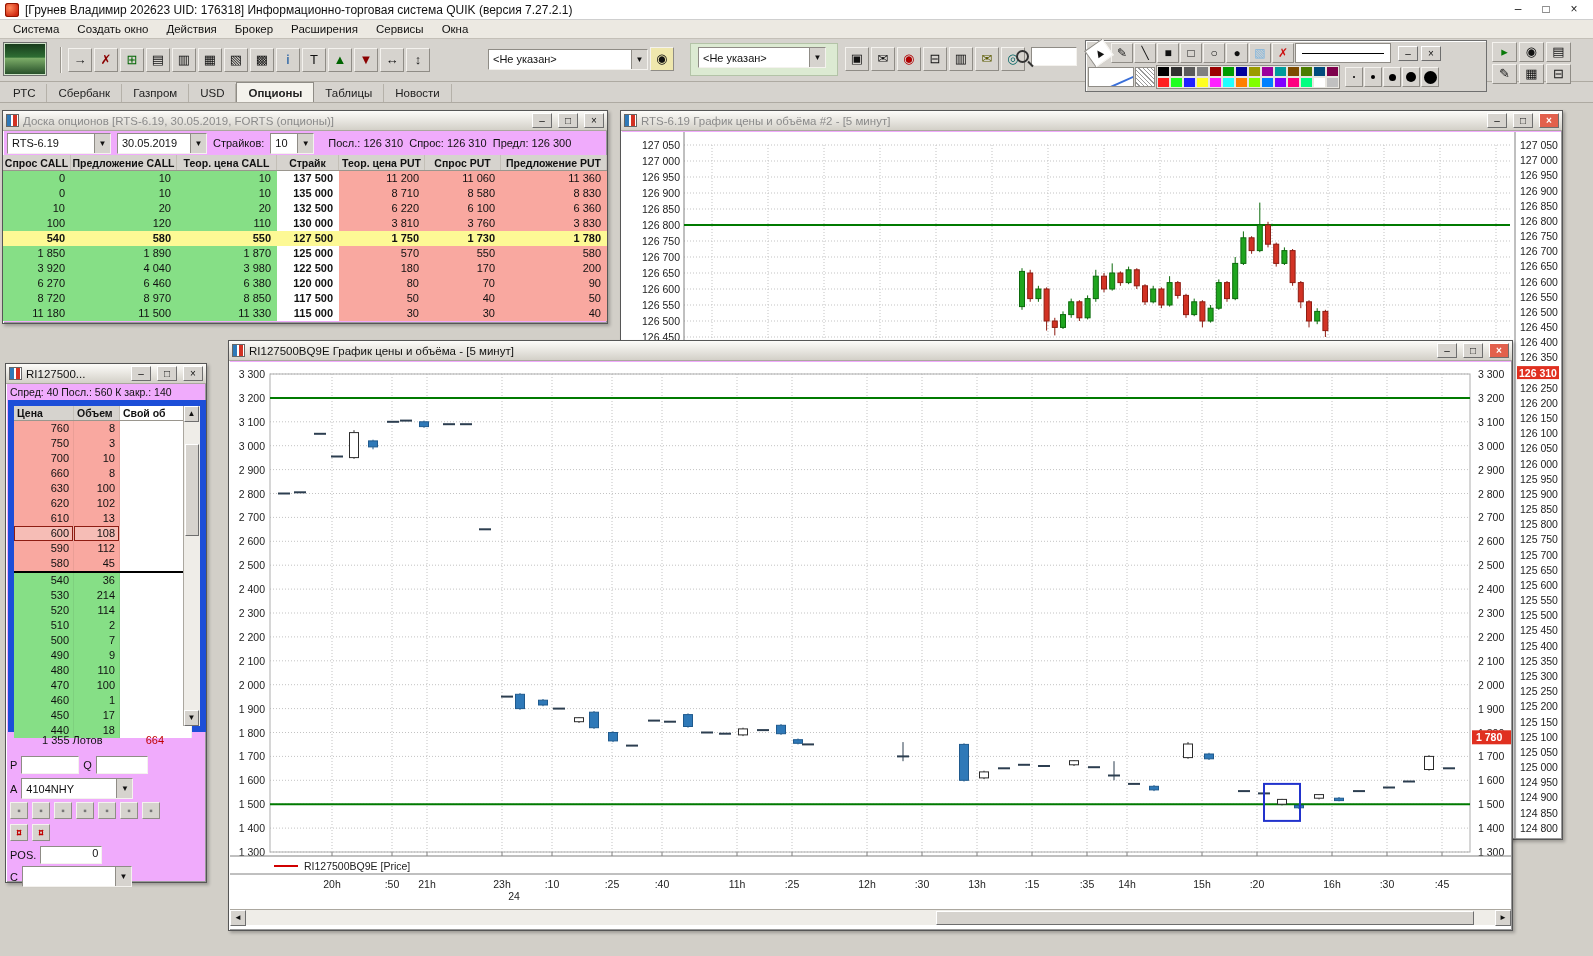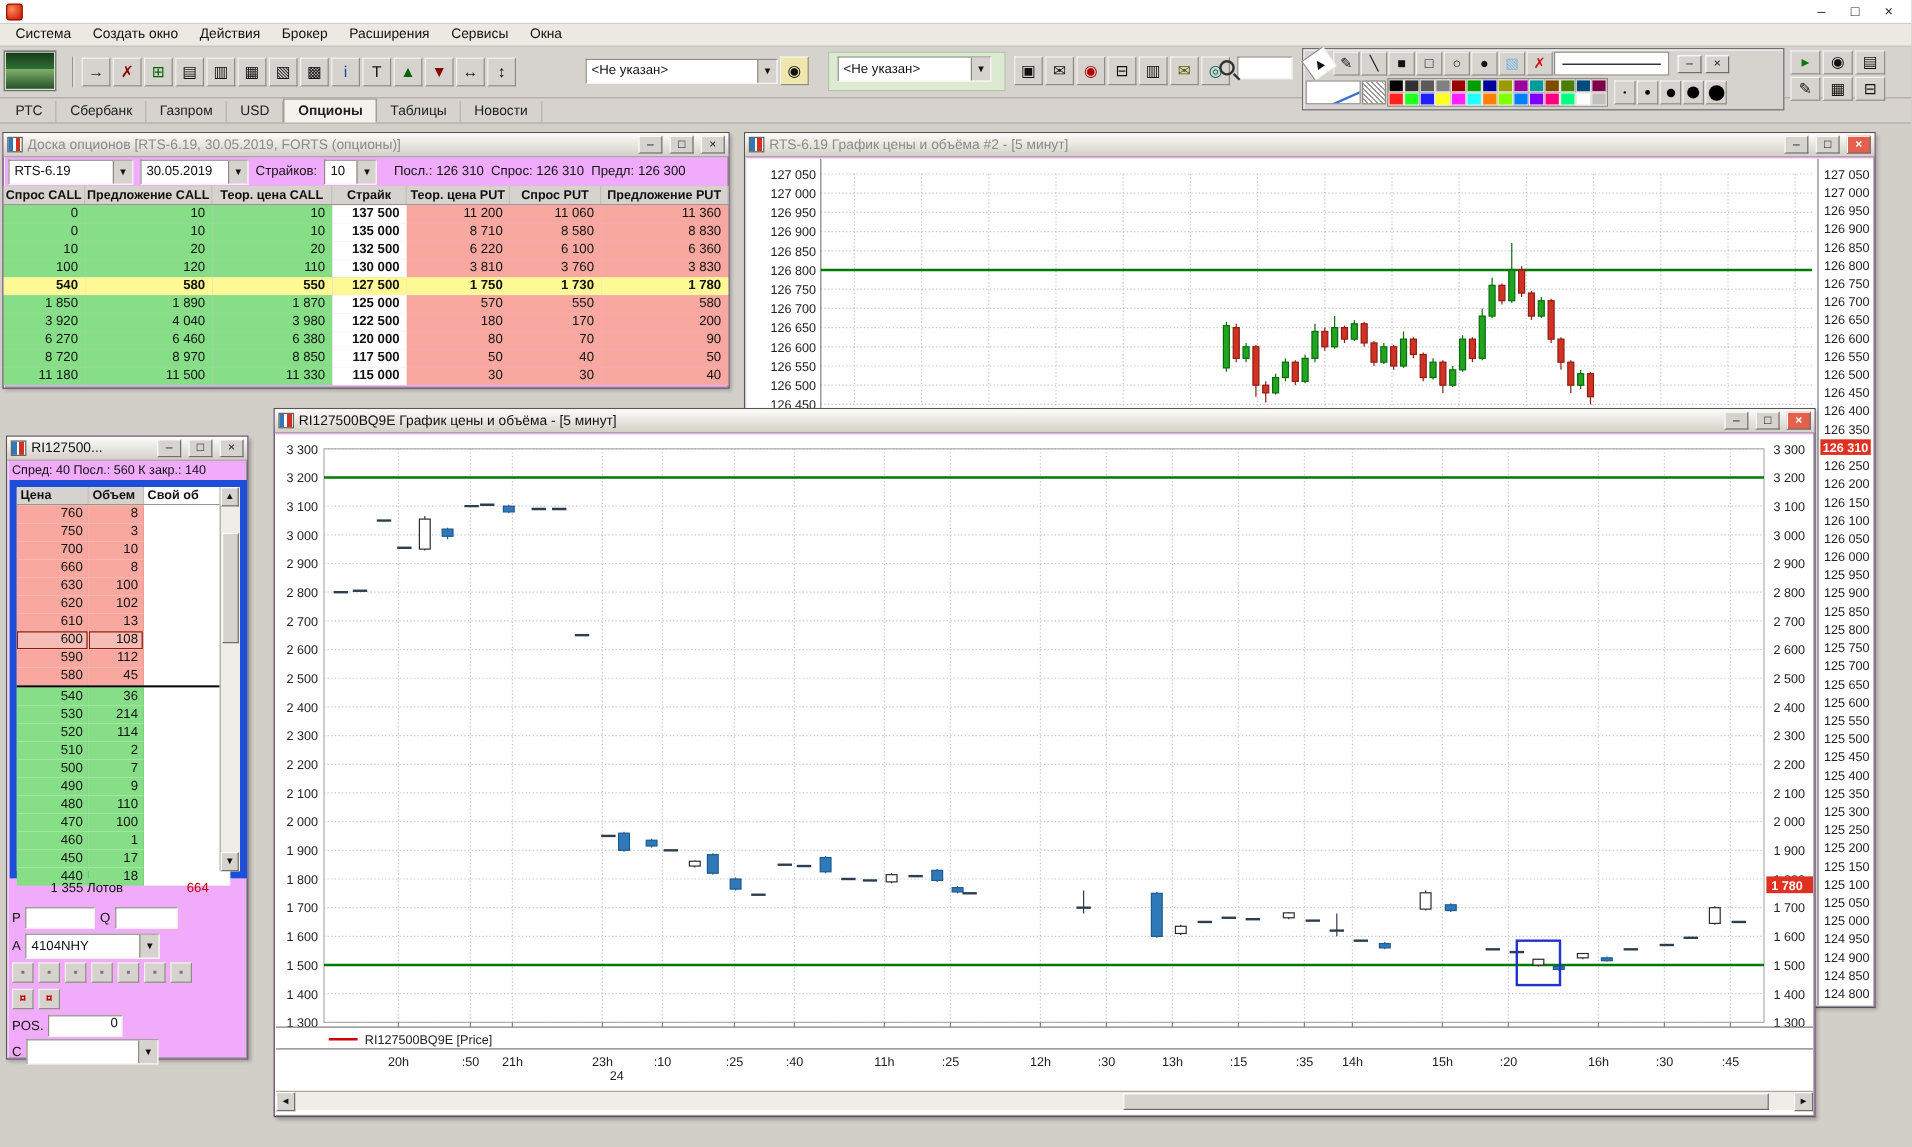--- a/index.html
+++ b/index.html
@@ -97,31 +97,32 @@
 .dcell{font-size:11px;text-align:right;padding:1px 4px 0 0;border-right:1px solid rgba(0,0,0,.06);overflow:hidden}
 .dc0{width:60px}.dc1{width:46px}.dc2{width:72px;background:#fff}
 .drow2.ask .dc0,.drow2.ask .dc1{background:#f9a8a0}
 .drow2.bid .dc0,.drow2.bid .dc1{background:#86df86}
 .drow2.sel .dc0,.drow2.sel .dc1{background:#f6bdb6;box-shadow:inset 0 0 0 1px #8e1c12}
 .spreadline{height:2px;background:#000;width:178px}
 .vscroll{position:absolute;right:0;top:0;width:17px;bottom:0;background:#efede8;border-left:1px solid #aba79f}
 .vthumb{position:absolute;left:1px;width:14px;background:#d6d3ce;border:1px solid;border-color:#fff #6e6e6e #6e6e6e #fff}
 #totals{position:absolute;left:2px;top:370px;width:180px;height:15px;display:flex;font-size:11px}
 #totals .lots{margin-left:34px}
-#totals .own{margin-left:auto;color:#c00000;margin-right:14px}
+#totals .own{margin-left:auto;color:#c00000;margin-right:24px}
 .frow{position:absolute;left:4px;display:flex;align-items:center;gap:4px;font-size:11px}
 .tinput{background:#fff;border:1px solid;border-color:#8f8c86 #f4f2ee #f4f2ee #8f8c86;height:18px;font-size:11px;padding:0 3px;font-family:"Liberation Sans",sans-serif}
 .sqbtn{width:18px;height:17px;background:#d6d3ce;border:1px solid;border-color:#f4f2ee #8f8c86 #8f8c86 #f4f2ee;font-size:10px;text-align:center;line-height:15px;color:#777}
 .sqbtn.redg{color:#c00000;font-weight:bold}
 </style>
 </head>
 <body>
 
 <div id="titlebar">
   <span class="appico"></span>
+  <span class="ttl">[Грунев Владимир 202623 UID: 176318] Информационно-торговая система QUIK (версия 7.27.2.1)</span>
   <span id="sysbtns">
     <span class="sysbtn">–</span>
     <span class="sysbtn">□</span>
     <span class="sysbtn">×</span>
   </span>
 </div>
 
 <div id="menubar">
     <span class="mi">Система</span>
     <span class="mi">Создать окно</span>

